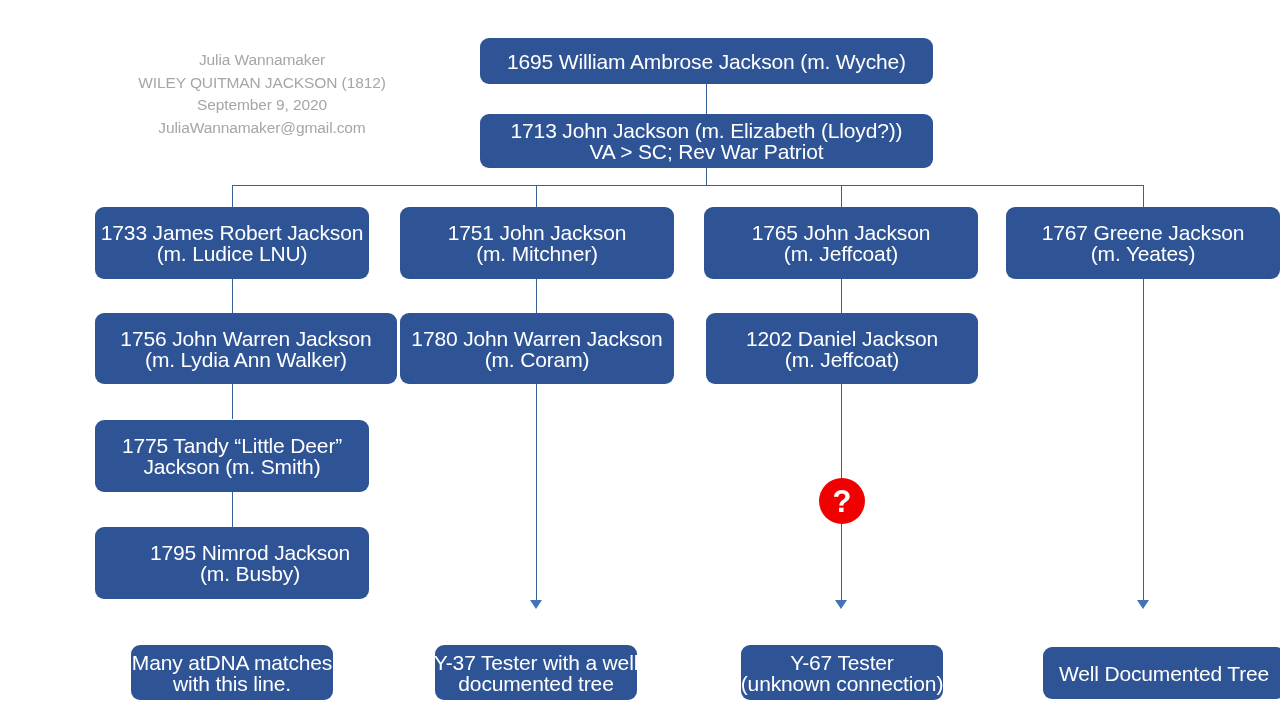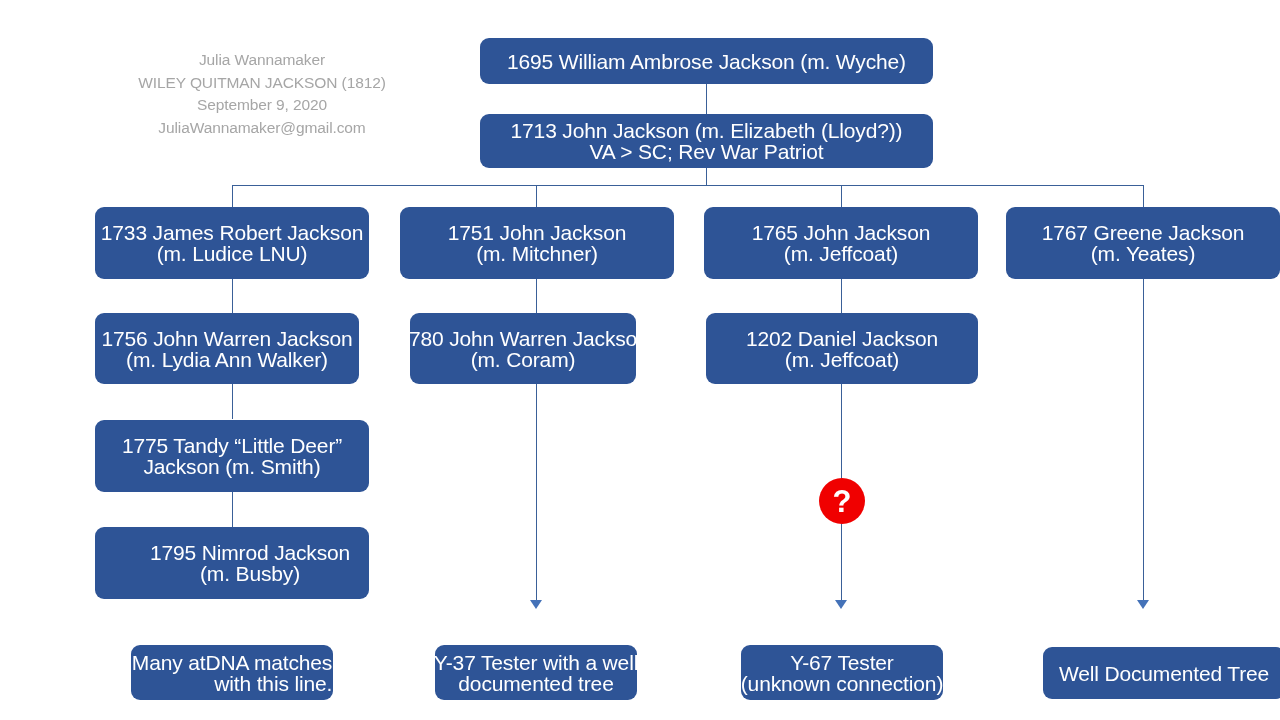--- a/index.html
+++ b/index.html
@@ -166,27 +166,27 @@
       <span class="line">(m. Jeffcoat)</span>
     </div>
   </div>
   <div class="node" style="left:959px; top:207px; width:274px; height:72px;">
     <div>
       <span class="line">1767 Greene Jackson</span>
       <span class="line">(m. Yeates)</span>
     </div>
   </div>
 
-  <div class="node" style="left:48px; top:313px; width:264px; height:71px;">
+  <div class="node" style="left:48px; top:313px; width:302px; height:71px;">
     <div>
       <span class="line">1756 John Warren Jackson</span>
       <span class="line">(m. Lydia Ann Walker)</span>
     </div>
   </div>
-  <div class="node" style="left:363px; top:313px; width:226px; height:71px;">
+  <div class="node" style="left:353px; top:313px; width:274px; height:71px;">
     <div>
       <span class="line">1780 John Warren Jackson</span>
       <span class="line">(m. Coram)</span>
     </div>
   </div>
   <div class="node" style="left:659px; top:313px; width:272px; height:71px;">
     <div>
       <span class="line">1202 Daniel Jackson</span>
       <span class="line">(m. Jeffcoat)</span>
     </div>
@@ -199,21 +199,21 @@
     </div>
   </div>
 
   <div class="node" style="left:48px; top:527px; width:274px; height:72px;padding-left:44px;">
     <div>
       <span class="line">1795 Nimrod Jackson</span>
       <span class="line">(m. Busby)</span>
     </div>
   </div>
 
-  <div class="node" style="left:84px; top:645px; width:202px; height:55px;text-align:right;">
+  <div class="node" style="left:84px; top:645px; width:202px; height:55px;">
     <div>
       <span class="line">Many atDNA matches</span>
       <span class="line">with this line.</span>
     </div>
   </div>
   <div class="node" style="left:388px; top:645px; width:202px; height:55px;">
     <div>
       <span class="line">Y-37 Tester with a well</span>
       <span class="line">documented tree</span>
     </div>

